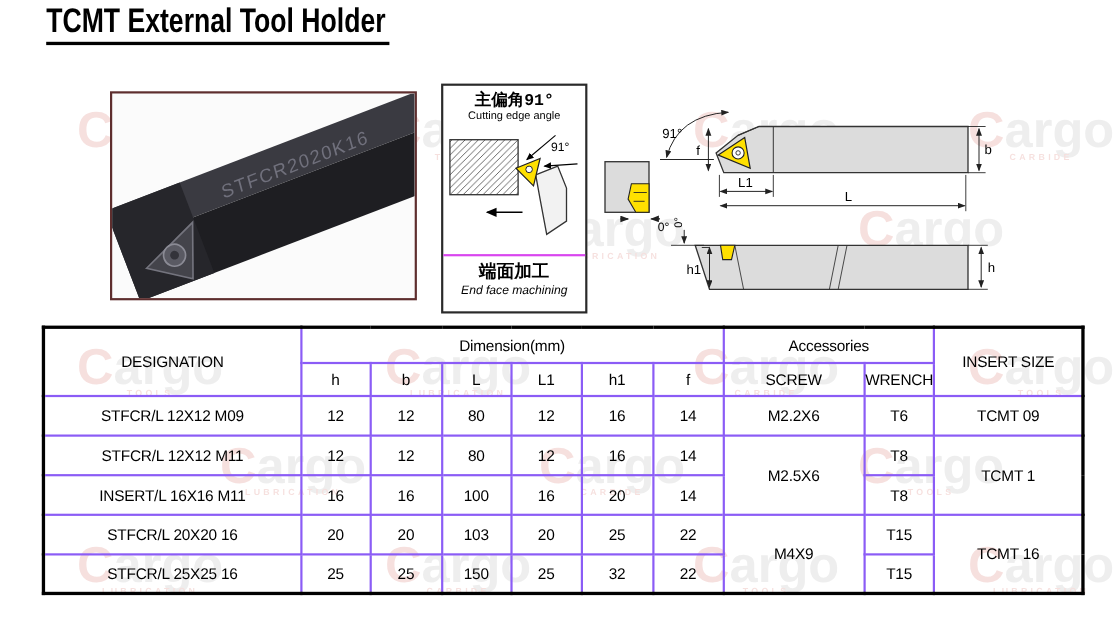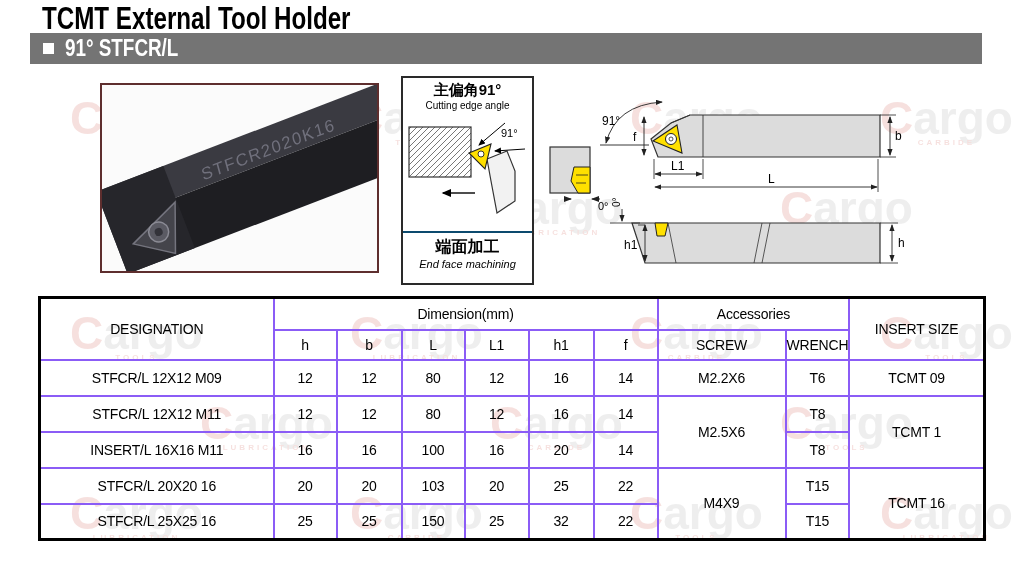--- a/index.html
+++ b/index.html
@@ -17,23 +17,23 @@
          transform:scaleX(0.78);transform-origin:left top;border-bottom:3px solid #000;
          padding:0 4px 1px 0;white-space:nowrap;}
   .subbar{left:30px;top:33px;width:952px;height:31px;background:#747474;display:flex;align-items:center;}
   .subbar .bullet{width:11px;height:11px;background:#fff;margin-left:13px;flex:0 0 auto;}
   .subbar .subtxt{color:#fff;font-size:23px;font-weight:800;margin-left:11px;
                   transform:scaleX(0.82);transform-origin:left center;white-space:nowrap;}
   
   .photo{left:100px;top:83px;width:275px;height:186px;border:2px solid #5e2e2e;background:#fbfbfb;overflow:hidden;}
   
   .middiag{left:401px;top:76px;width:129px;height:205px;border:2px solid #2a2a2a;background:#fff;}
-  .middiag .zh{text-align:center;font-weight:bold;font-size:15px;margin-top:3px;}
+  .middiag .zh{text-align:center;font-weight:bold;font-size:15px;margin-top:3px;font-family:Liberation Mono, monospace;}
   .middiag .en{text-align:center;font-size:10px;margin-top:0px;line-height:1.1;}
-  .middiag .mbot{position:absolute;left:0;right:0;bottom:0;height:50px;border-top:2px solid #0c4a6e;}
+  .middiag .mbot{position:absolute;left:0;right:0;bottom:0;height:50px;border-top:2px solid #d946ef;}
   .middiag .mbot .zh{font-size:16px;margin-top:4px;}
   .middiag .mbot .en{font-size:11px;font-style:italic;}
   
   .tdraw{left:540px;top:75px;width:470px;height:222px;}
   
   .spec{left:38px;top:296px;}
   table.spec-t{border-collapse:collapse;table-layout:fixed;}
   table.spec-t td,table.spec-t th{border:2px solid #8b5cf6;text-align:center;vertical-align:middle;
       font-weight:normal;font-size:14px;letter-spacing:-0.2px;padding:0;background:transparent;}
   table.spec-t{border:3px solid #000;}
@@ -58,24 +58,20 @@
   <div class="wm" style="left:880px;top:310px"><span class="wm-c">C</span><span class="wm-rest">argo</span><div class="wm-sub">TOOLS</div></div>
   <div class="wm" style="left:200px;top:400px"><span class="wm-c">C</span><span class="wm-rest">argo</span><div class="wm-sub">LUBRICATION</div></div>
   <div class="wm" style="left:490px;top:400px"><span class="wm-c">C</span><span class="wm-rest">argo</span><div class="wm-sub">CARBIDE</div></div>
   <div class="wm" style="left:780px;top:400px"><span class="wm-c">C</span><span class="wm-rest">argo</span><div class="wm-sub">TOOLS</div></div>
   <div class="wm" style="left:70px;top:490px"><span class="wm-c">C</span><span class="wm-rest">argo</span><div class="wm-sub">LUBRICATION</div></div>
   <div class="wm" style="left:350px;top:490px"><span class="wm-c">C</span><span class="wm-rest">argo</span><div class="wm-sub">CARBIDE</div></div>
   <div class="wm" style="left:630px;top:490px"><span class="wm-c">C</span><span class="wm-rest">argo</span><div class="wm-sub">TOOLS</div></div>
   <div class="wm" style="left:880px;top:490px"><span class="wm-c">C</span><span class="wm-rest">argo</span><div class="wm-sub">LUBRICATION</div></div>
 
   <div class="fg title">TCMT External Tool Holder</div>
-  <div class="fg subbar">
-    <span class="bullet"></span>
-    <span class="subtxt">91° STFCR/L</span>
-  </div>
 
   <div class="fg photo">
     <svg width="275" height="186" viewBox="0 0 275 186">
       <g transform="rotate(-21 60 150)">
         <rect x="14" y="86" width="330" height="34" fill="#3a3a41"></rect>
         <rect x="14" y="120" width="330" height="54" fill="#1e1e22"></rect>
         <text x="130" y="114" font-size="17" fill="#70707c" letter-spacing="1.5" transform="skewX(-6)">STFCR2020K16</text>
         <path d="M14,86 L86,86 L86,174 L14,174 Z" fill="#26262b"></path>
         <path d="M30,148 L84,124 L66,172 Z" fill="#44444b" stroke="#74747e" stroke-width="1.5"></path>
         <circle cx="58" cy="146" r="10" fill="#5a5a63" stroke="#8b8b95" stroke-width="1.5"></circle>

